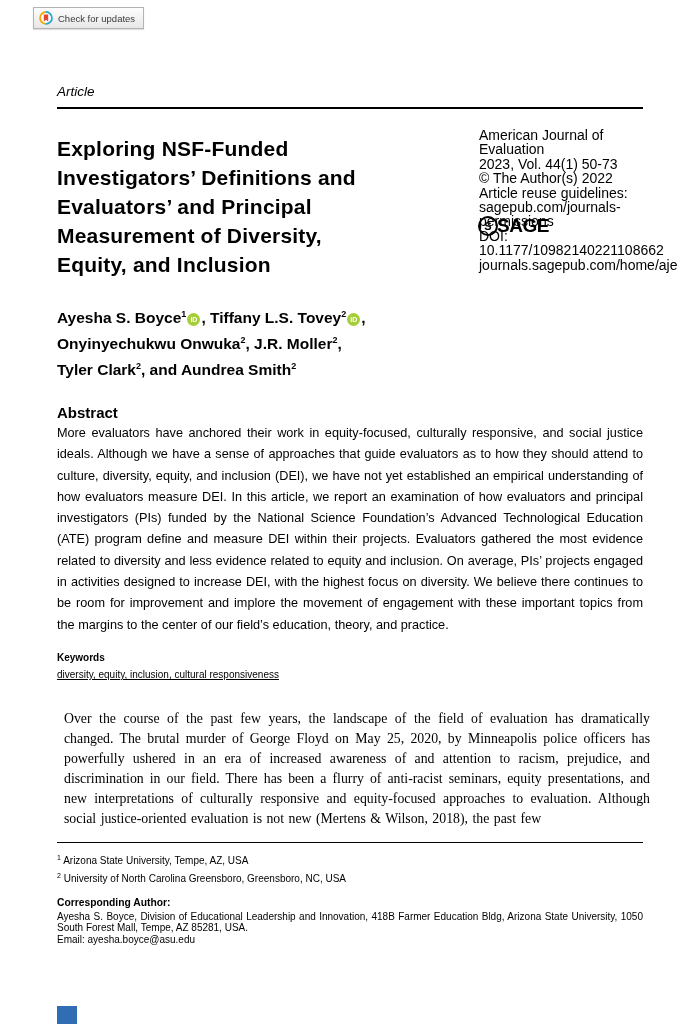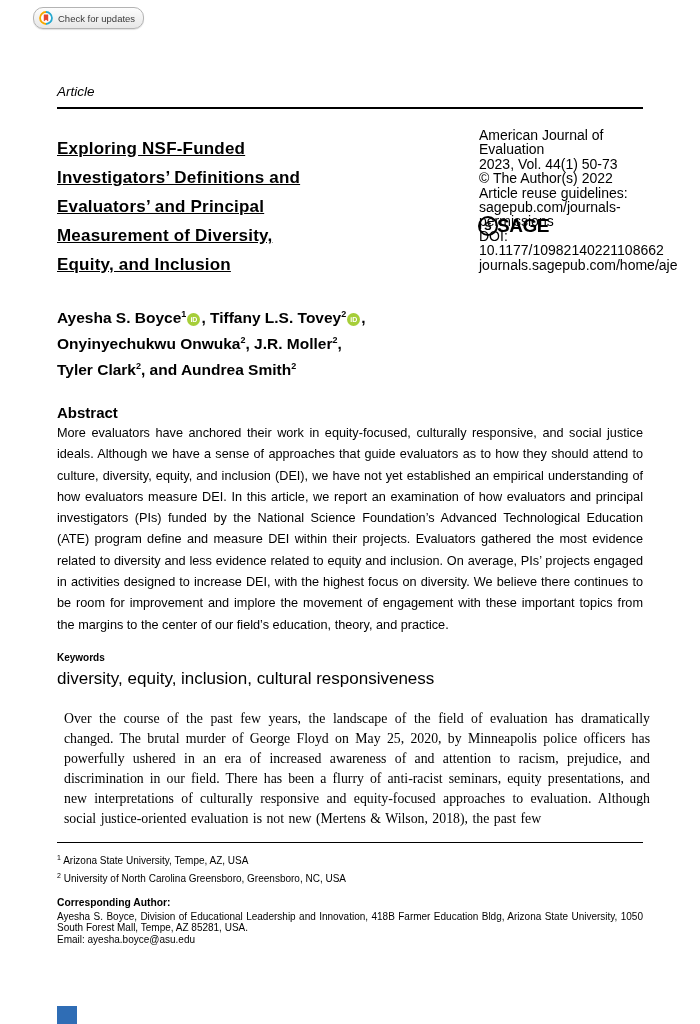--- a/index.html
+++ b/index.html
@@ -2,59 +2,59 @@
 <html><head>
 <meta charset="utf-8">
 <style>
   html,body{margin:0;padding:0;background:#ffffff;}
   #page{position:relative;width:700px;height:1024px;background:#ffffff;overflow:hidden;
         font-family:"Liberation Sans",sans-serif;color:#000;}
 
   
   .badge{position:absolute;left:33px;top:7px;height:20px;padding:0 8px 0 5px;
          display:flex;align-items:center;gap:5px;
-         border:1px solid #b3b3b3;border-radius:10px;
+         border:1px solid #b3b3b3;border-radius:0;
          background:linear-gradient(#fdfdfd,#e7e7e7);
          font-size:9.5px;color:#3a3a3a;cursor:pointer;box-shadow:0 1px 1px rgba(0,0,0,.12);}
   .badge svg{display:block;}
 
   
   .article-type{position:absolute;left:57px;top:84px;font-size:13.5px;font-style:italic;}
   .top-rule{position:absolute;left:57px;top:107px;width:586px;height:1.5px;background:#000;}
 
   
   .journal-info{position:absolute;left:479px;top:128px;width:172px;
                 font-size:14px;line-height:14.4px;color:#000;}
   .sage-logo{position:absolute;left:478px;top:215px;display:flex;align-items:center;}
   .sage-s{display:inline-flex;width:16px;height:16px;border:2px solid #000;border-radius:50%;
           align-items:center;justify-content:center;font-size:11px;font-weight:700;}
   .sage-word{font-size:19px;font-weight:700;letter-spacing:-.5px;margin-left:-1px;
              transform:scaleY(.95);}
 
   
   .title{position:absolute;left:57px;top:134px;width:430px;
-         font-size:17px;line-height:29px;font-weight:700;letter-spacing:.2px;text-decoration:underline;}
+         font-size:21px;line-height:29px;font-weight:700;letter-spacing:.2px;}
 
   
   .authors{position:absolute;left:57px;top:303px;width:450px;
            font-size:15.5px;line-height:23px;font-weight:700;}
   .authors sup{font-size:9px;vertical-align:6px;}
   .orcid{display:inline-flex;width:13px;height:13px;border-radius:50%;
          background:#A6CE39;color:#fff;font-size:7px;font-weight:700;
          align-items:center;justify-content:center;margin:0 1px;vertical-align:1px;
          cursor:pointer;font-style:normal;}
 
   
   .abstract-heading{position:absolute;left:57px;top:404px;font-size:15px;font-weight:700;}
   .abstract-text{position:absolute;left:57px;top:423px;width:586px;
                  font-size:12.7px;line-height:21.3px;text-align:justify;}
 
   
   .keywords-heading{position:absolute;left:57px;top:652px;font-size:10px;font-weight:700;}
-  .keywords-text{position:absolute;left:57px;top:669px;width:586px;font-size:17px;}
+  .keywords-text{position:absolute;left:57px;top:669px;width:586px;font-size:10px;text-decoration:underline;}
 
   
   .body-para{position:absolute;left:57px;top:709px;width:586px;
              font-family:"Liberation Serif",serif;font-size:13.8px;line-height:20px;
              text-align:justify;word-spacing:1px;margin-left:7px;}
 
   
   .footnote-rule{position:absolute;left:57px;top:842px;width:586px;height:1px;background:#000;}
   .affiliations{position:absolute;left:57px;top:850px;width:586px;font-size:10px;line-height:15px;}
   .affiliations sup{font-size:7px;}

